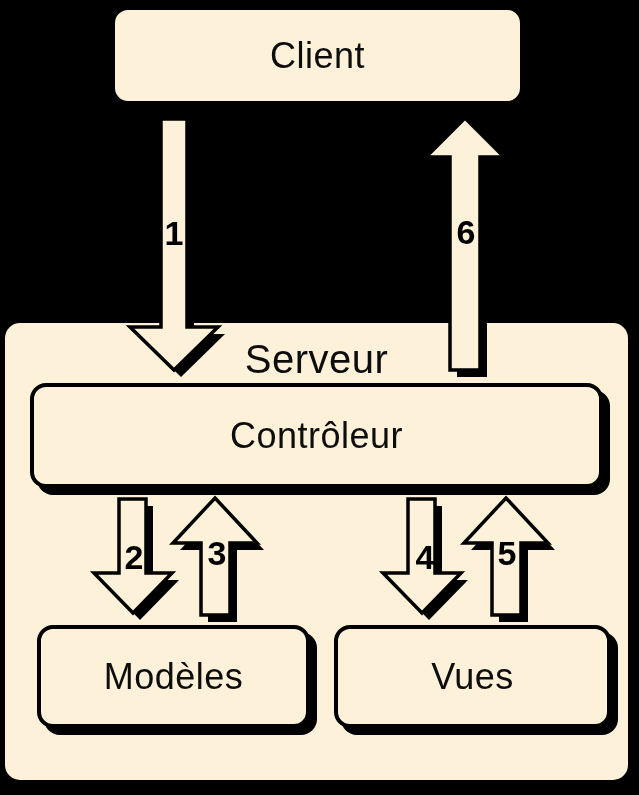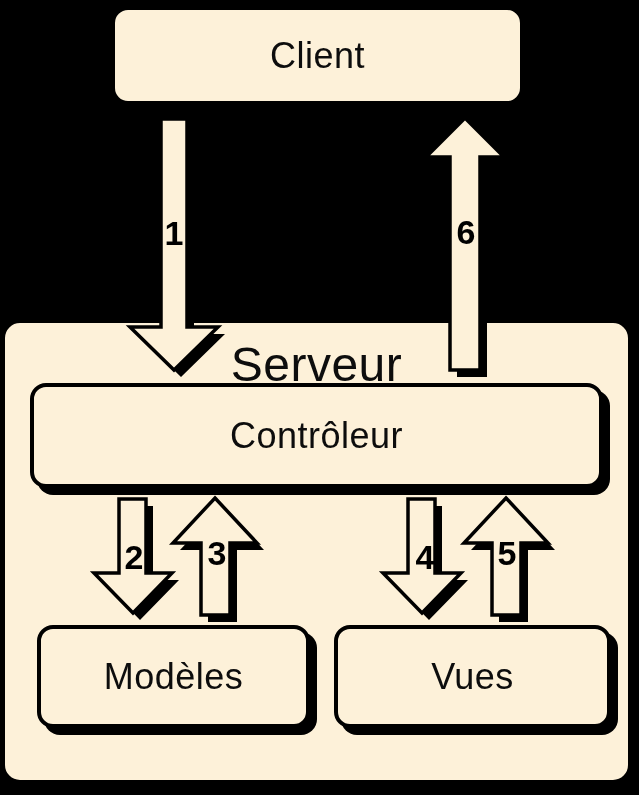--- a/index.html
+++ b/index.html
@@ -37,21 +37,21 @@
     left: 2px; top: 320px;
     width: 629px; height: 463px;
     border-radius: 18px;
     box-shadow: 5px 5px 0 #000000;
     align-items: flex-start;
   }
   .server-label {
     position: absolute;
     top: 14px; left: 0; right: 0;
     text-align: center;
-    font-size: 48px;
+    font-size: 40px;
   }
   .n-controller {
     left: 30px; top: 383px;
     width: 573px; height: 105px;
     border-width: 4px;
     border-radius: 16px;
     box-shadow: 7px 7px 0 #000000;
   }
   .n-models {
     left: 37px; top: 625px;

